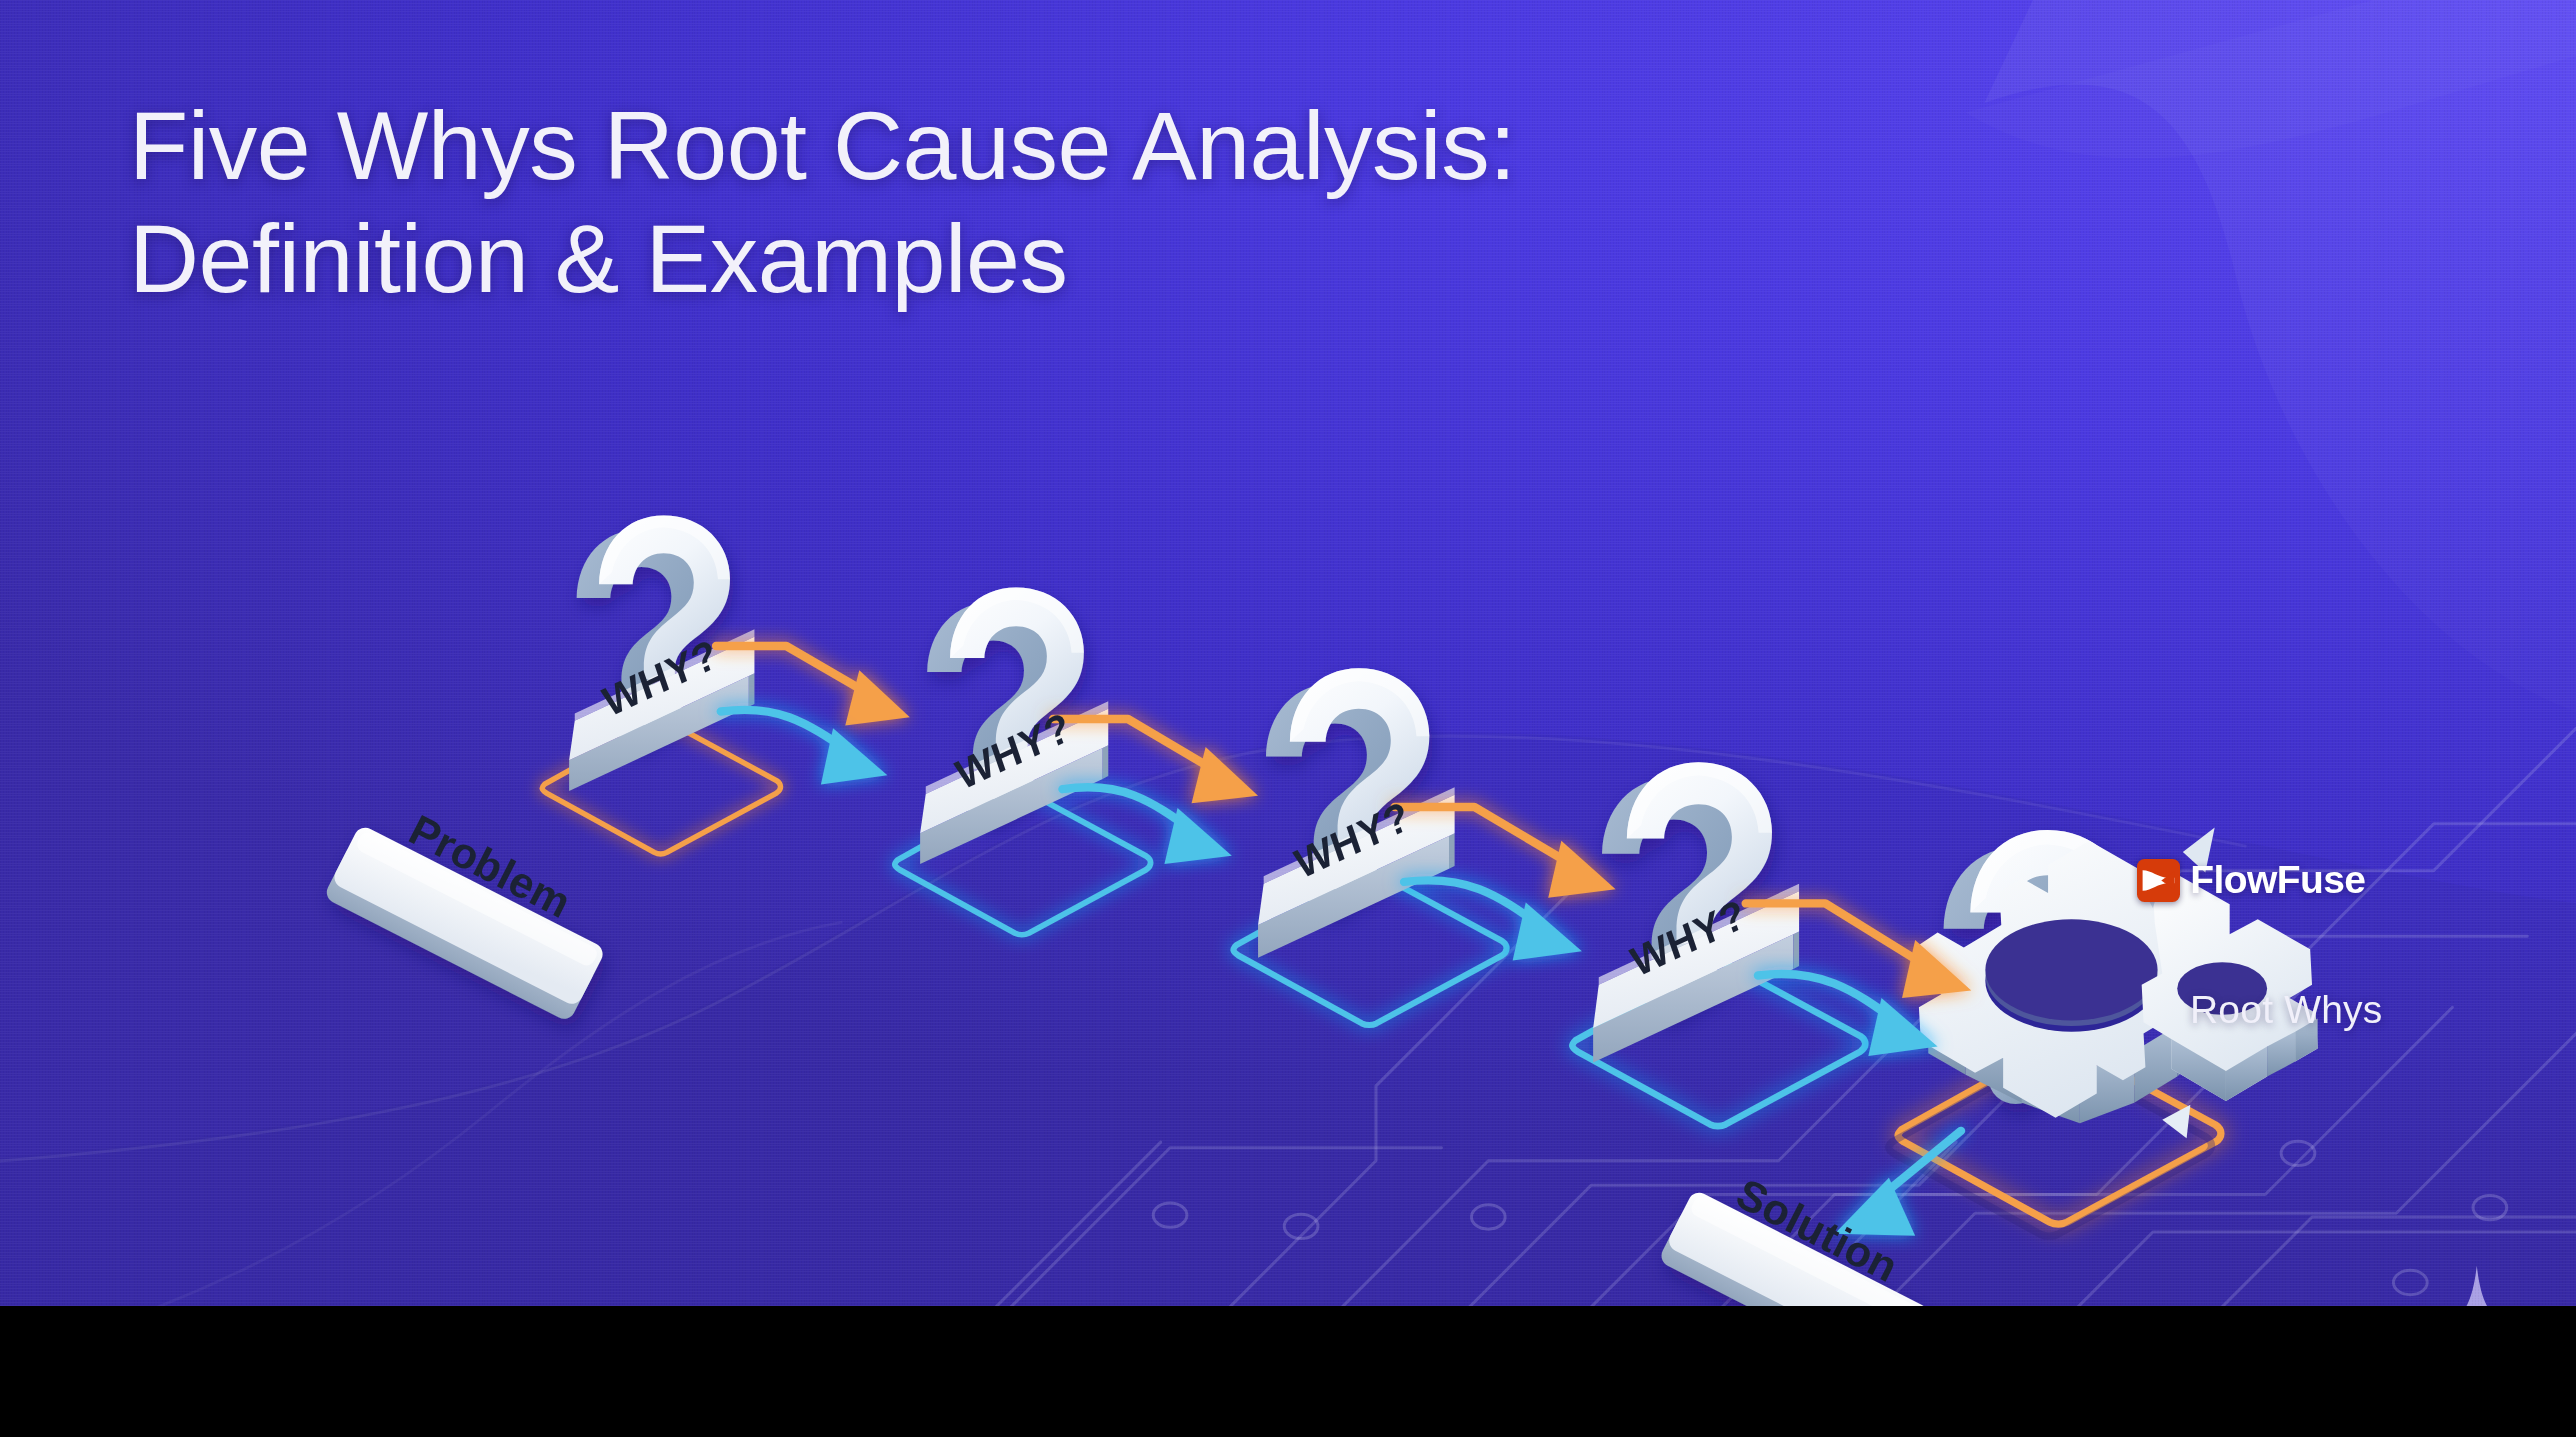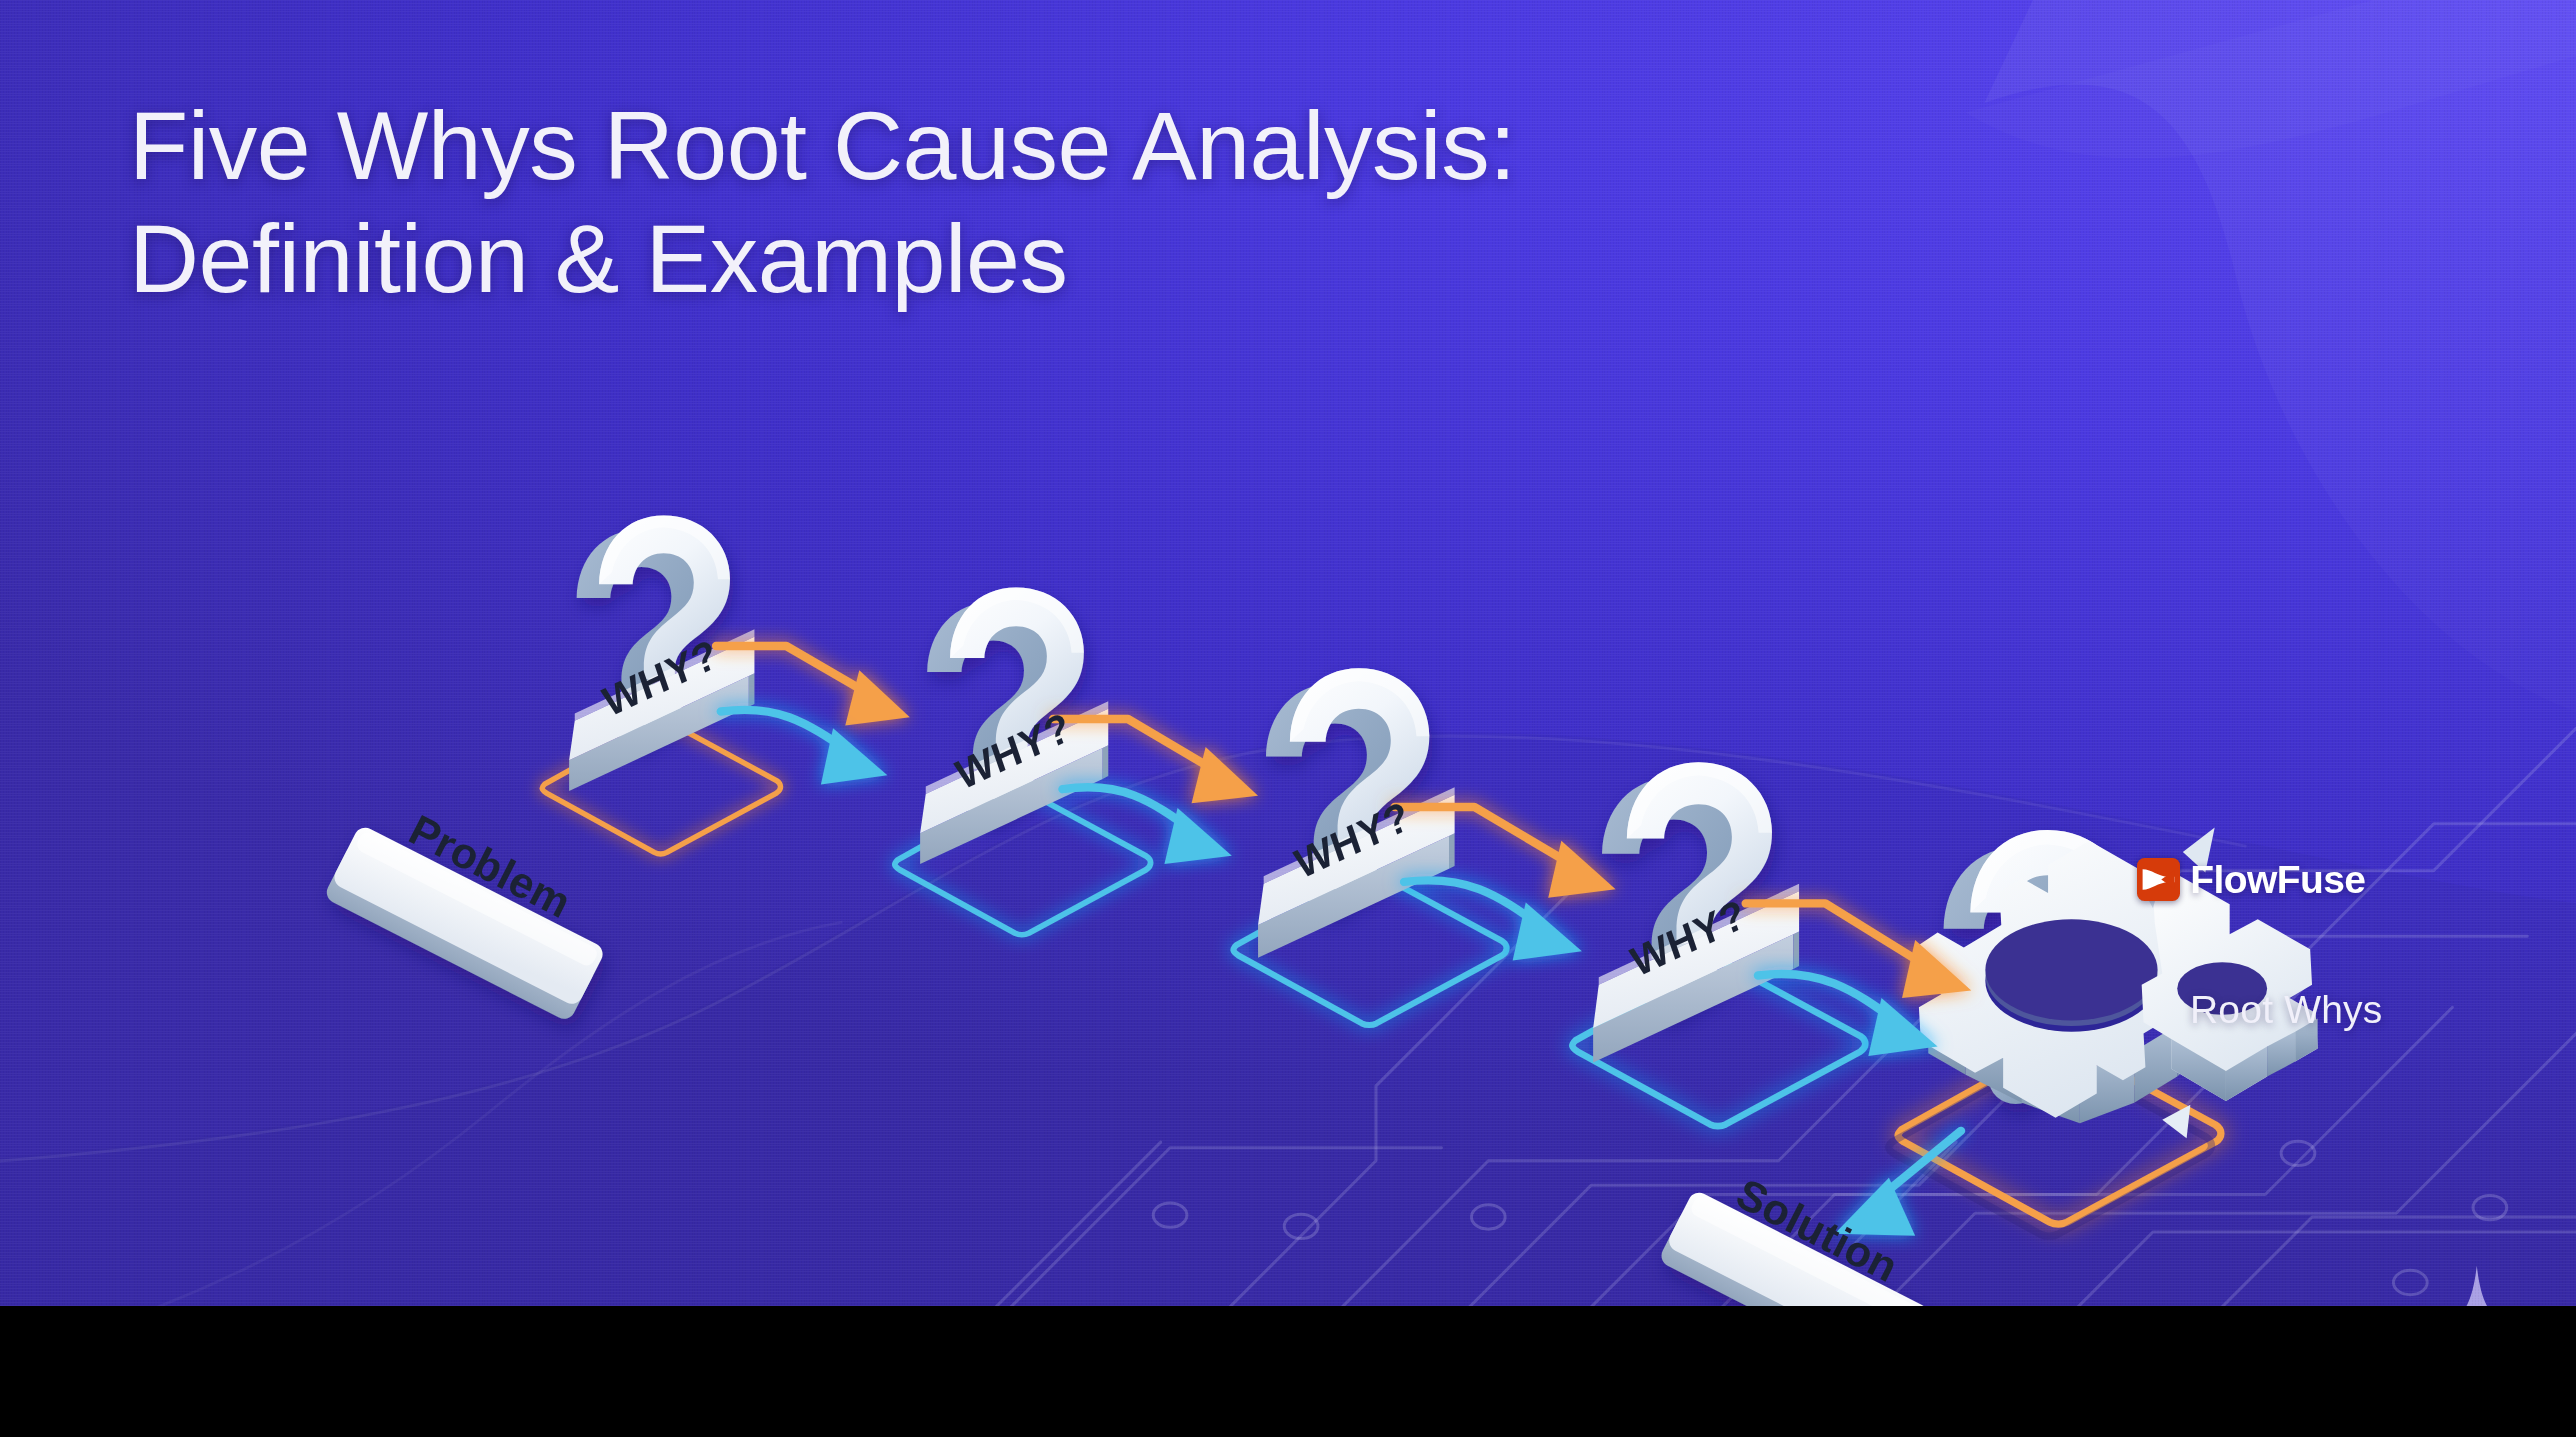--- a/index.html
+++ b/index.html
@@ -35,21 +35,21 @@
     font-weight:300;
     letter-spacing:-0.5px;
     text-shadow:0 2.8px 13px rgba(20,10,70,.38);
     white-space:pre-line;
   }
   
   .diagram{position:absolute;inset:0;width:2576px;height:1438px;}
   
   .brand{
     position:absolute;left:2137px;top:858px;
-    display:flex;align-items:flex-start;gap:10.3px;
+    display:flex;align-items:flex-end;gap:10.3px;
   }
   .brand-mark{
     width:43px;height:43px;border-radius:7.5px;background:#d63b0a;
     position:relative;overflow:hidden;flex:0 0 auto;
     box-shadow:0 1.9px 6.6px rgba(20,10,60,.45);
   }
   .brand-mark svg{position:absolute;inset:0;}
   .brand-name{
     color:#ffffff;font-size:39px;font-weight:700;letter-spacing:-0.6px;
     text-shadow:0 1.9px 7.5px rgba(20,10,70,.4);

